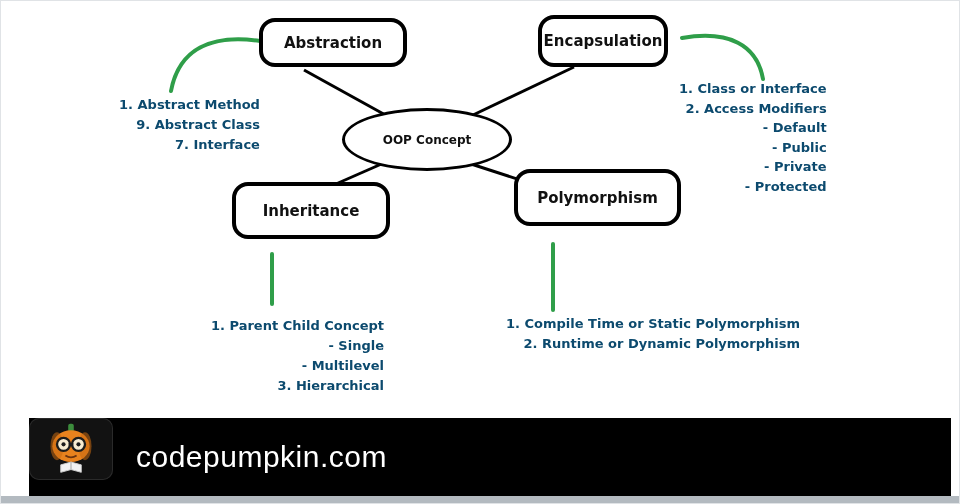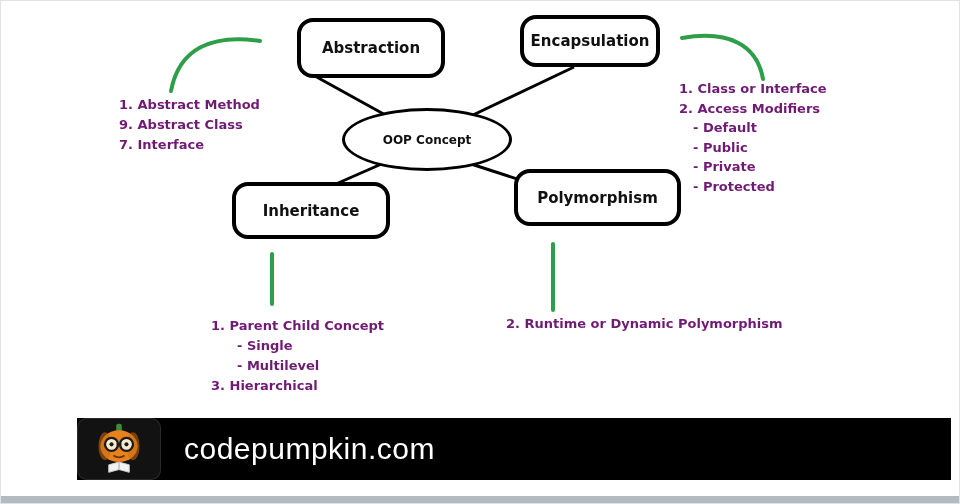--- a/index.html
+++ b/index.html
@@ -11,37 +11,37 @@
   .connectors { position:absolute; left:0; top:0; width:960px; height:420px; }
 
   .node {
     position:absolute; display:flex; align-items:center; justify-content:center;
     background:#ffffff; border:4px solid #000000; color:#111;
     font-weight:bold; font-size:15px; text-align:center;
   }
   .box { border-radius:16px; }
   .ellipse { border-radius:50%; border-width:3px; }
 
-  .n-abstraction   { left:258px; top:17px;  width:148px; height:60px;margin-left:38px; }
-  .n-encapsulation { left:519px; top:14px;  width:140px; height:52px;align-items:center; }
+  .n-abstraction   { left:258px; top:17px;  width:148px; height:49px; }
+  .n-encapsulation { left:537px; top:14px;  width:130px; height:52px;align-items:center; }
   .n-inheritance   { left:231px; top:181px; width:158px; height:57px; }
   .n-polymorphism  { left:513px; top:168px; width:167px; height:57px; }
   .n-center        { left:341px; top:107px; width:170px; height:63px; font-size:12px; }
 
-  .glist { position:absolute; color:#701a75; font-weight:bold; font-size:13px; line-height:20px; white-space:nowrap; }
+  .glist { position:absolute; color:#0c4a6e; font-weight:bold; font-size:13px; line-height:20px; white-space:nowrap;text-align:right; }
   .l-abstraction  { left:118px; top:94px; }
   .l-encapsulation{ left:678px; top:78px; line-height:19.5px; }
   .l-inheritance  { left:210px; top:307px;margin-top:8px; }
   .l-polymorphism { left:505px; top:313px; }
   .ind-sm { padding-left:14px; }
   .ind-md { padding-left:26px; }
 
   .footer-bar {
-    position:absolute; left:28px; right:8px; top:417px; height:62px;
-    background:#000000; display:flex; align-items:center;margin-left:48px;
+    position:absolute; left:28px; right:8px; top:417px; height:78px;
+    background:#000000; display:flex; align-items:center;
   }
   .logo-box {
     position:absolute; left:0; top:0; width:84px; height:62px;
     background:#121212; border-radius:10px;
     box-shadow: inset 0 0 0 1px #2a2a2a;
     display:flex; align-items:center; justify-content:center;
   }
   .site-text {
     position:absolute; left:107px; top:50%; transform:translateY(-50%);
     color:#ffffff; font-size:30px; letter-spacing:0.5px;
@@ -101,20 +101,21 @@
   </div>
 
   <div class="glist l-inheritance">
     <div>1. Parent Child Concept</div>
     <div class="ind-md">- Single</div>
     <div class="ind-md">- Multilevel</div>
     <div>3. Hierarchical</div>
   </div>
 
   <div class="glist l-polymorphism">
+    <div>1. Compile Time or Static Polymorphism</div>
     <div>2. Runtime or Dynamic Polymorphism</div>
   </div>
 
   <div class="footer-bar">
     <div class="logo-box">
       <svg width="56" height="56" viewBox="0 0 60 60">
         <rect x="27" y="3" width="6" height="9" rx="2" fill="#3c8c3c"></rect>
         <ellipse cx="30" cy="27" rx="20" ry="17" fill="#e8821e"></ellipse>
         <ellipse cx="15" cy="27" rx="7" ry="15" fill="#c96a10" opacity="0.55"></ellipse>
         <ellipse cx="45" cy="27" rx="7" ry="15" fill="#c96a10" opacity="0.55"></ellipse>

